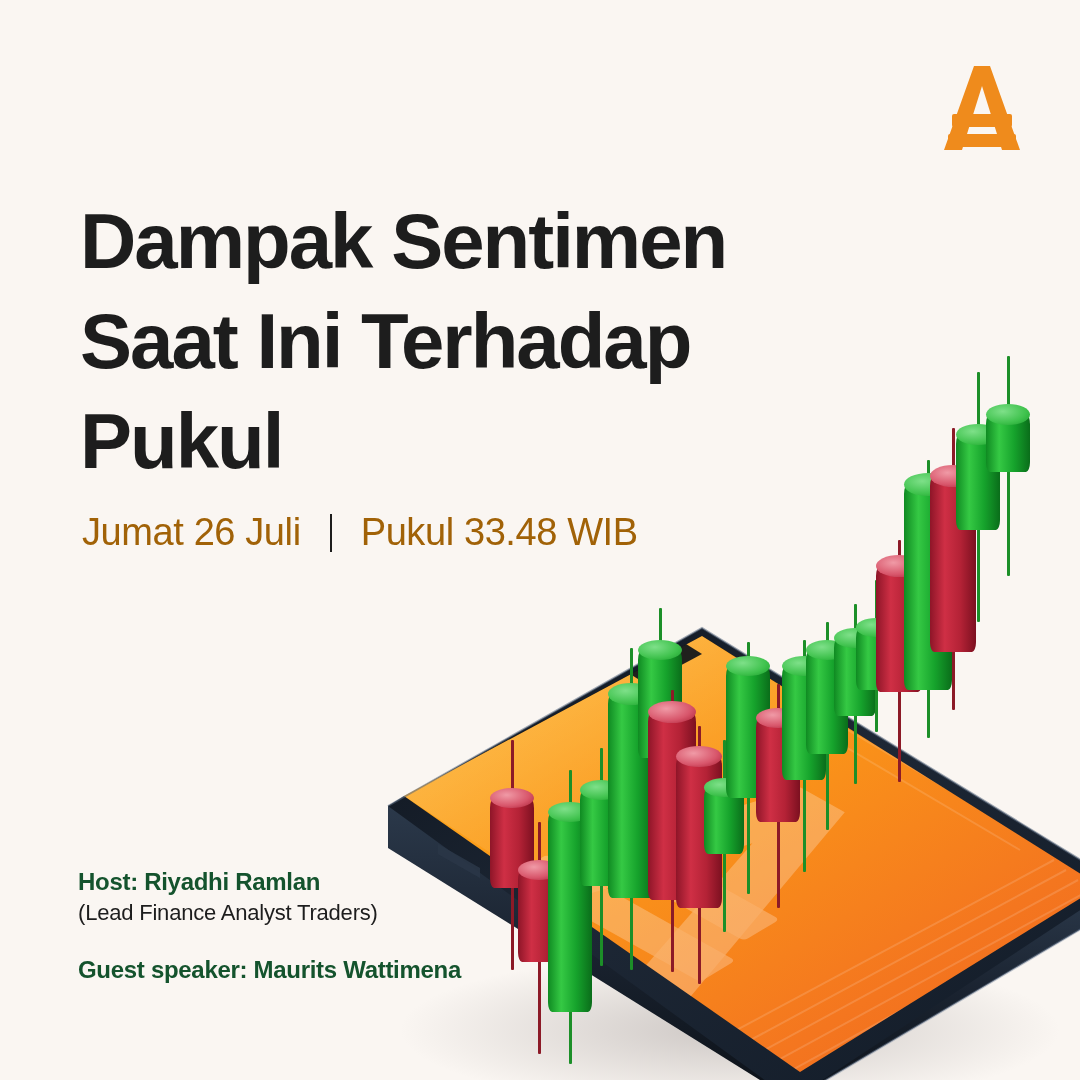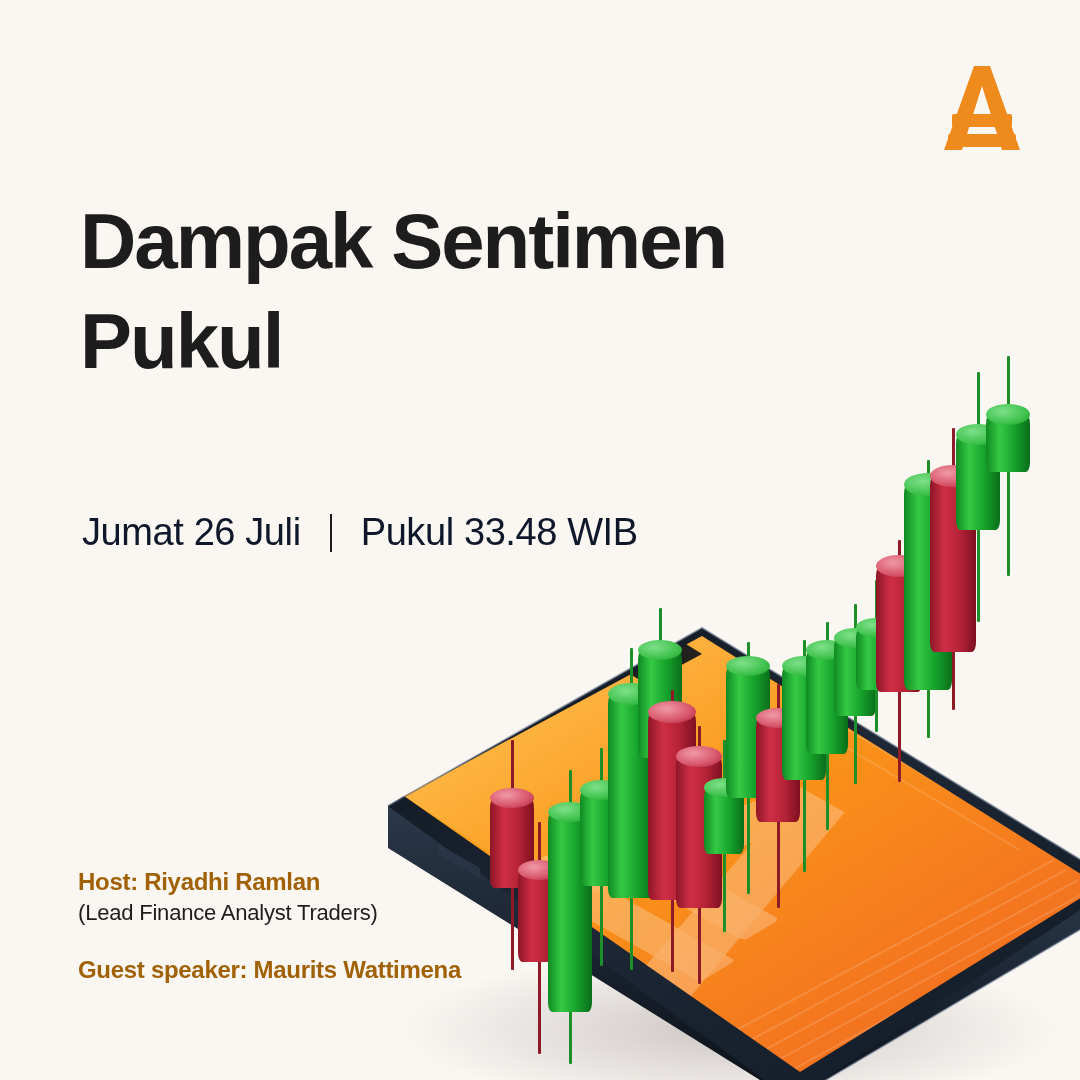--- a/index.html
+++ b/index.html
@@ -46,42 +46,42 @@
     font-size:78px;
     font-weight:bold;
     line-height:1.28;
     letter-spacing:-2px;
   }
   #headline span{ display:block; }
 
   
   #dateline{
     position:absolute; left:82px; top:511px;
-    color:#0f172a;
+    color:#a16207;
     font-size:38px;
     font-weight:400;
     letter-spacing:-.4px;
     display:flex; align-items:center; gap:29px;
     white-space:nowrap;
   }
   #dateline .sep{
     display:inline-block;
     width:2px; height:38px;
     background:#1d1d1d;
   }
 
   
   #credits{
     position:absolute; left:78px; top:868px;
     z-index:40;
   }
   .credit-block{ margin-bottom:30px; }
   .credit-block:last-child{ margin-bottom:0; }
   .credit-name{
-    font-size:24px; font-weight:bold; color:#a16207;
+    font-size:24px; font-weight:bold; color:#14532d;
     letter-spacing:-.3px; white-space:nowrap;
   }
   .credit-role{
     font-size:22px; font-weight:400; color:#1d1d1d;
     margin-top:4px; letter-spacing:-.2px; white-space:nowrap;
   }
 
   
   #phone-wrap{
     position:absolute; left:330px; top:600px;
@@ -128,20 +128,21 @@
       <g fill="#ef8b1c">
         <polygon points="40,8 56,8 86,92 68,92 48,28 28,92 10,92"></polygon>
         <rect x="18" y="56" width="60" height="13" rx="2"></rect>
         <rect x="14" y="76" width="68" height="13" rx="2"></rect>
       </g>
     </svg>
   </div>
 
   <h1 id="headline">
     <span>Dampak Sentimen</span>
+    <span>Saat Ini Terhadap</span>
     <span>Pukul</span>
   </h1>
 
   <div id="dateline">
     <span>Jumat 26 Juli</span>
     <i class="sep"></i>
     <span>Pukul 33.48 WIB</span>
   </div>
 
   <div id="phone-wrap">

